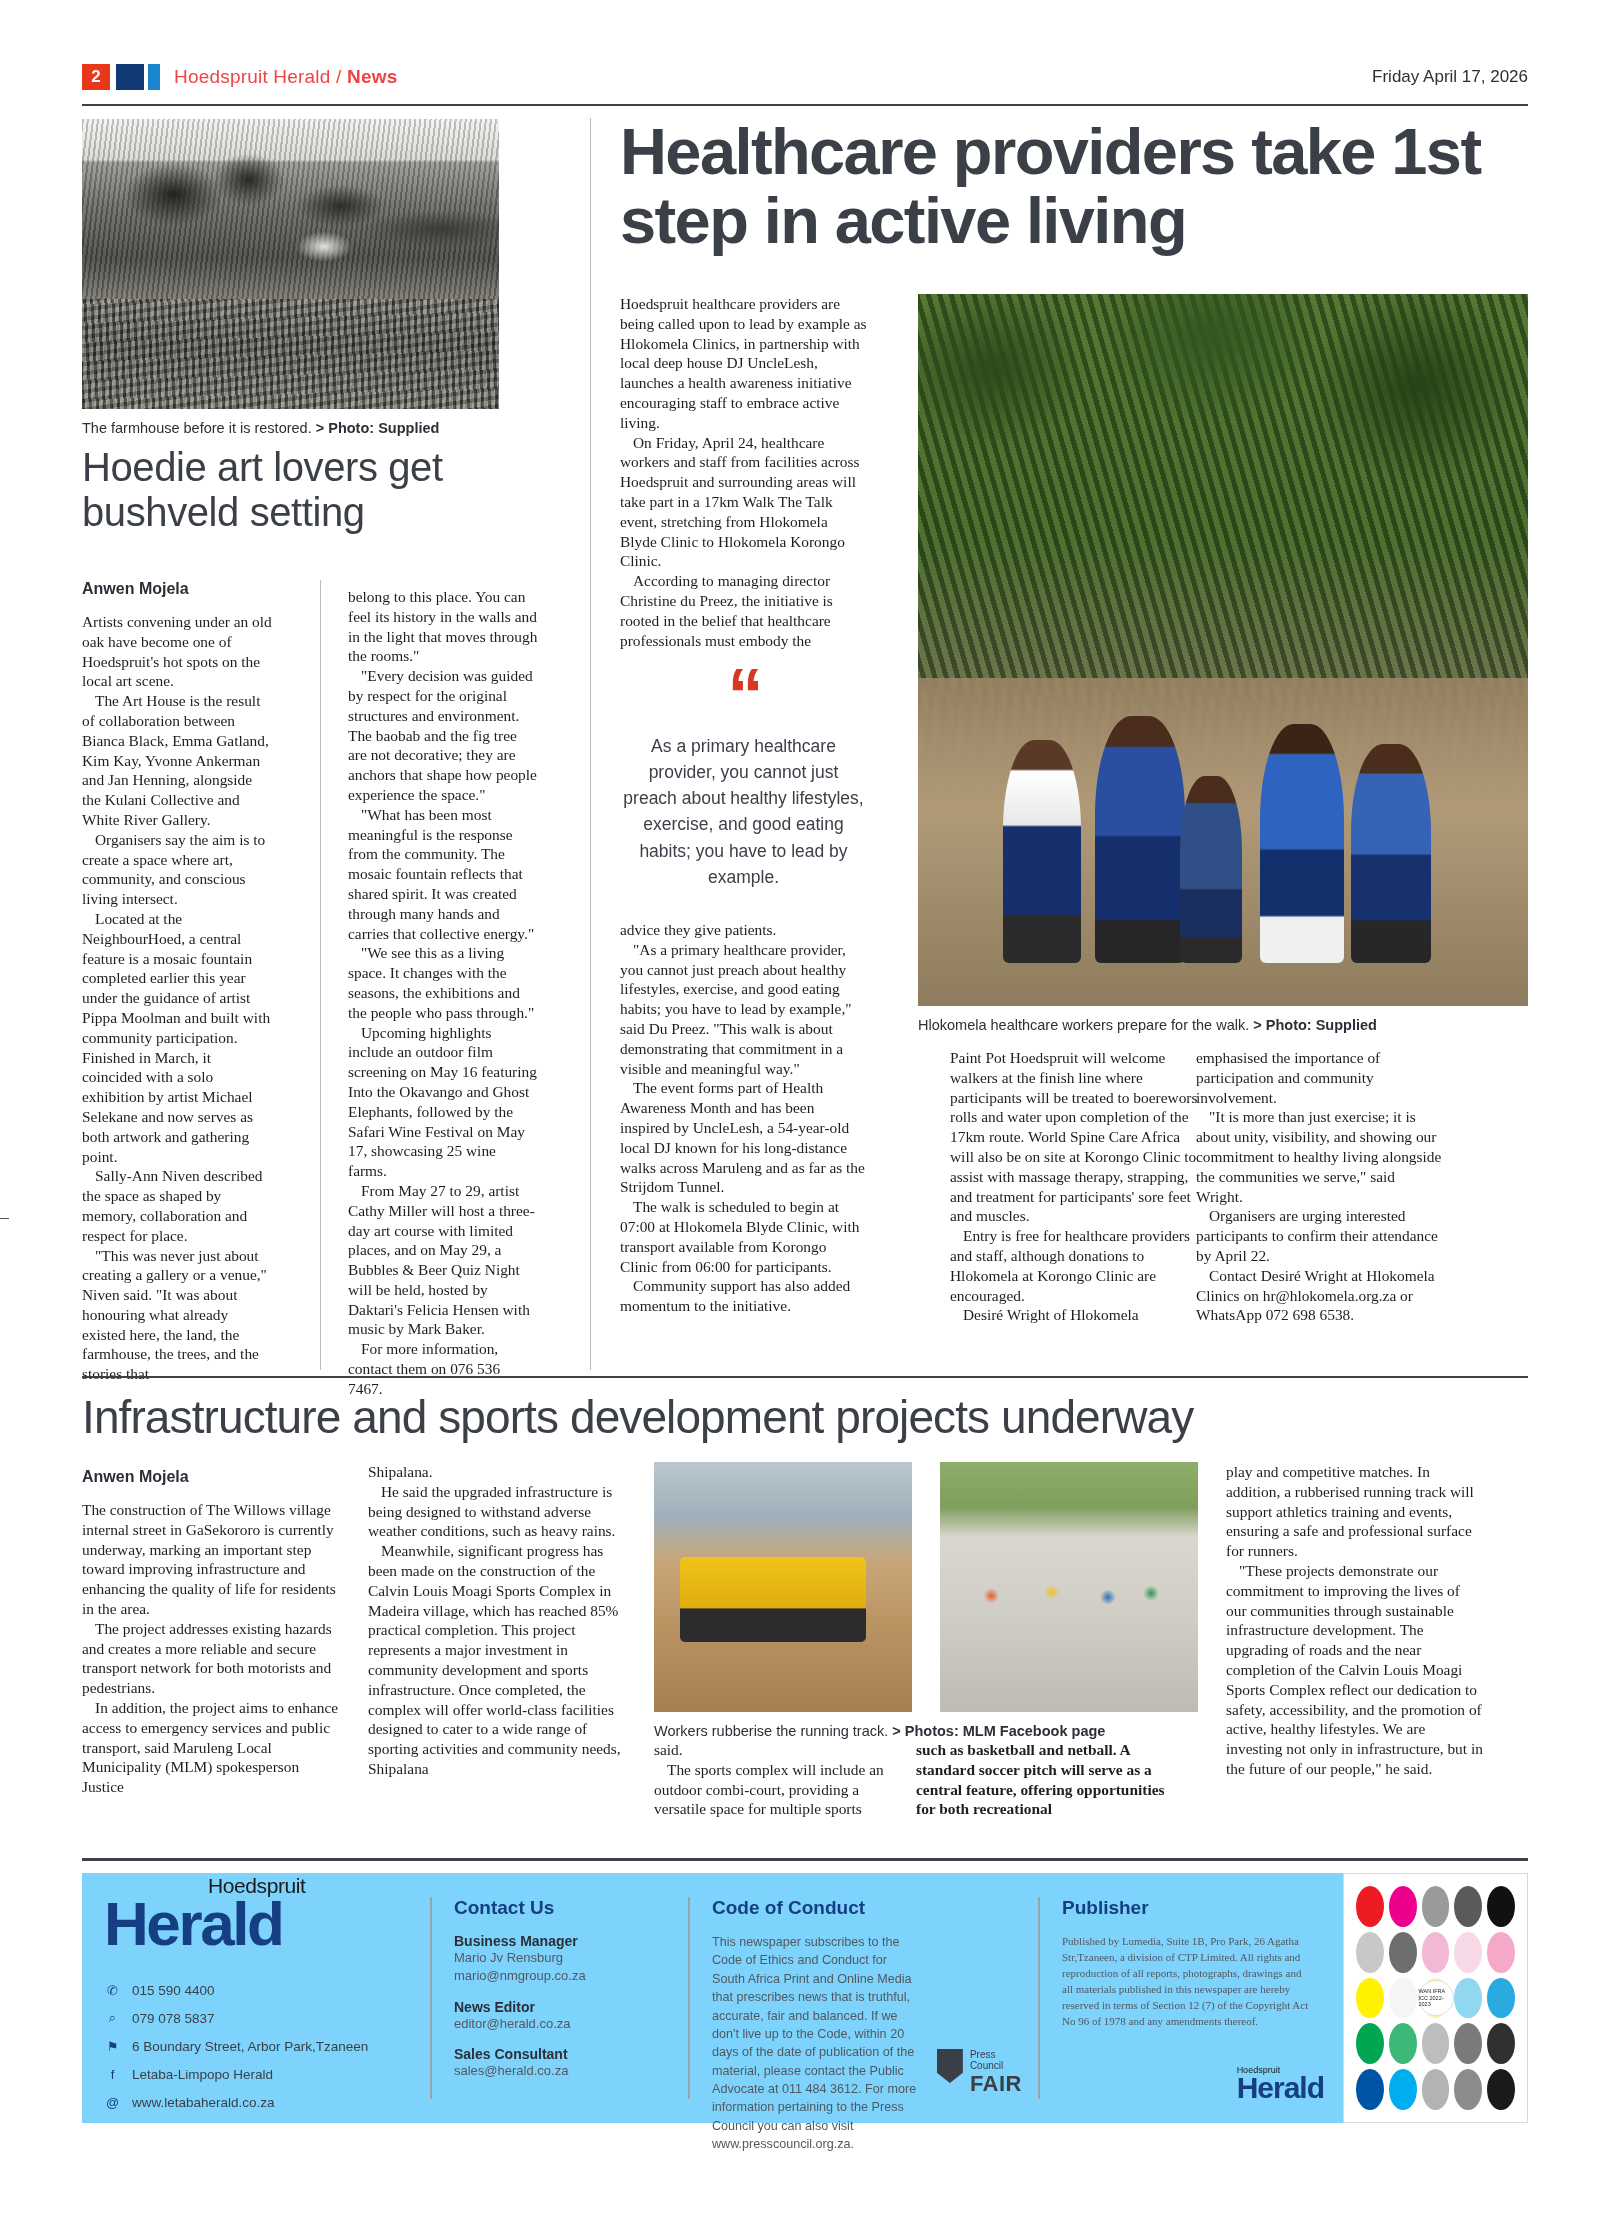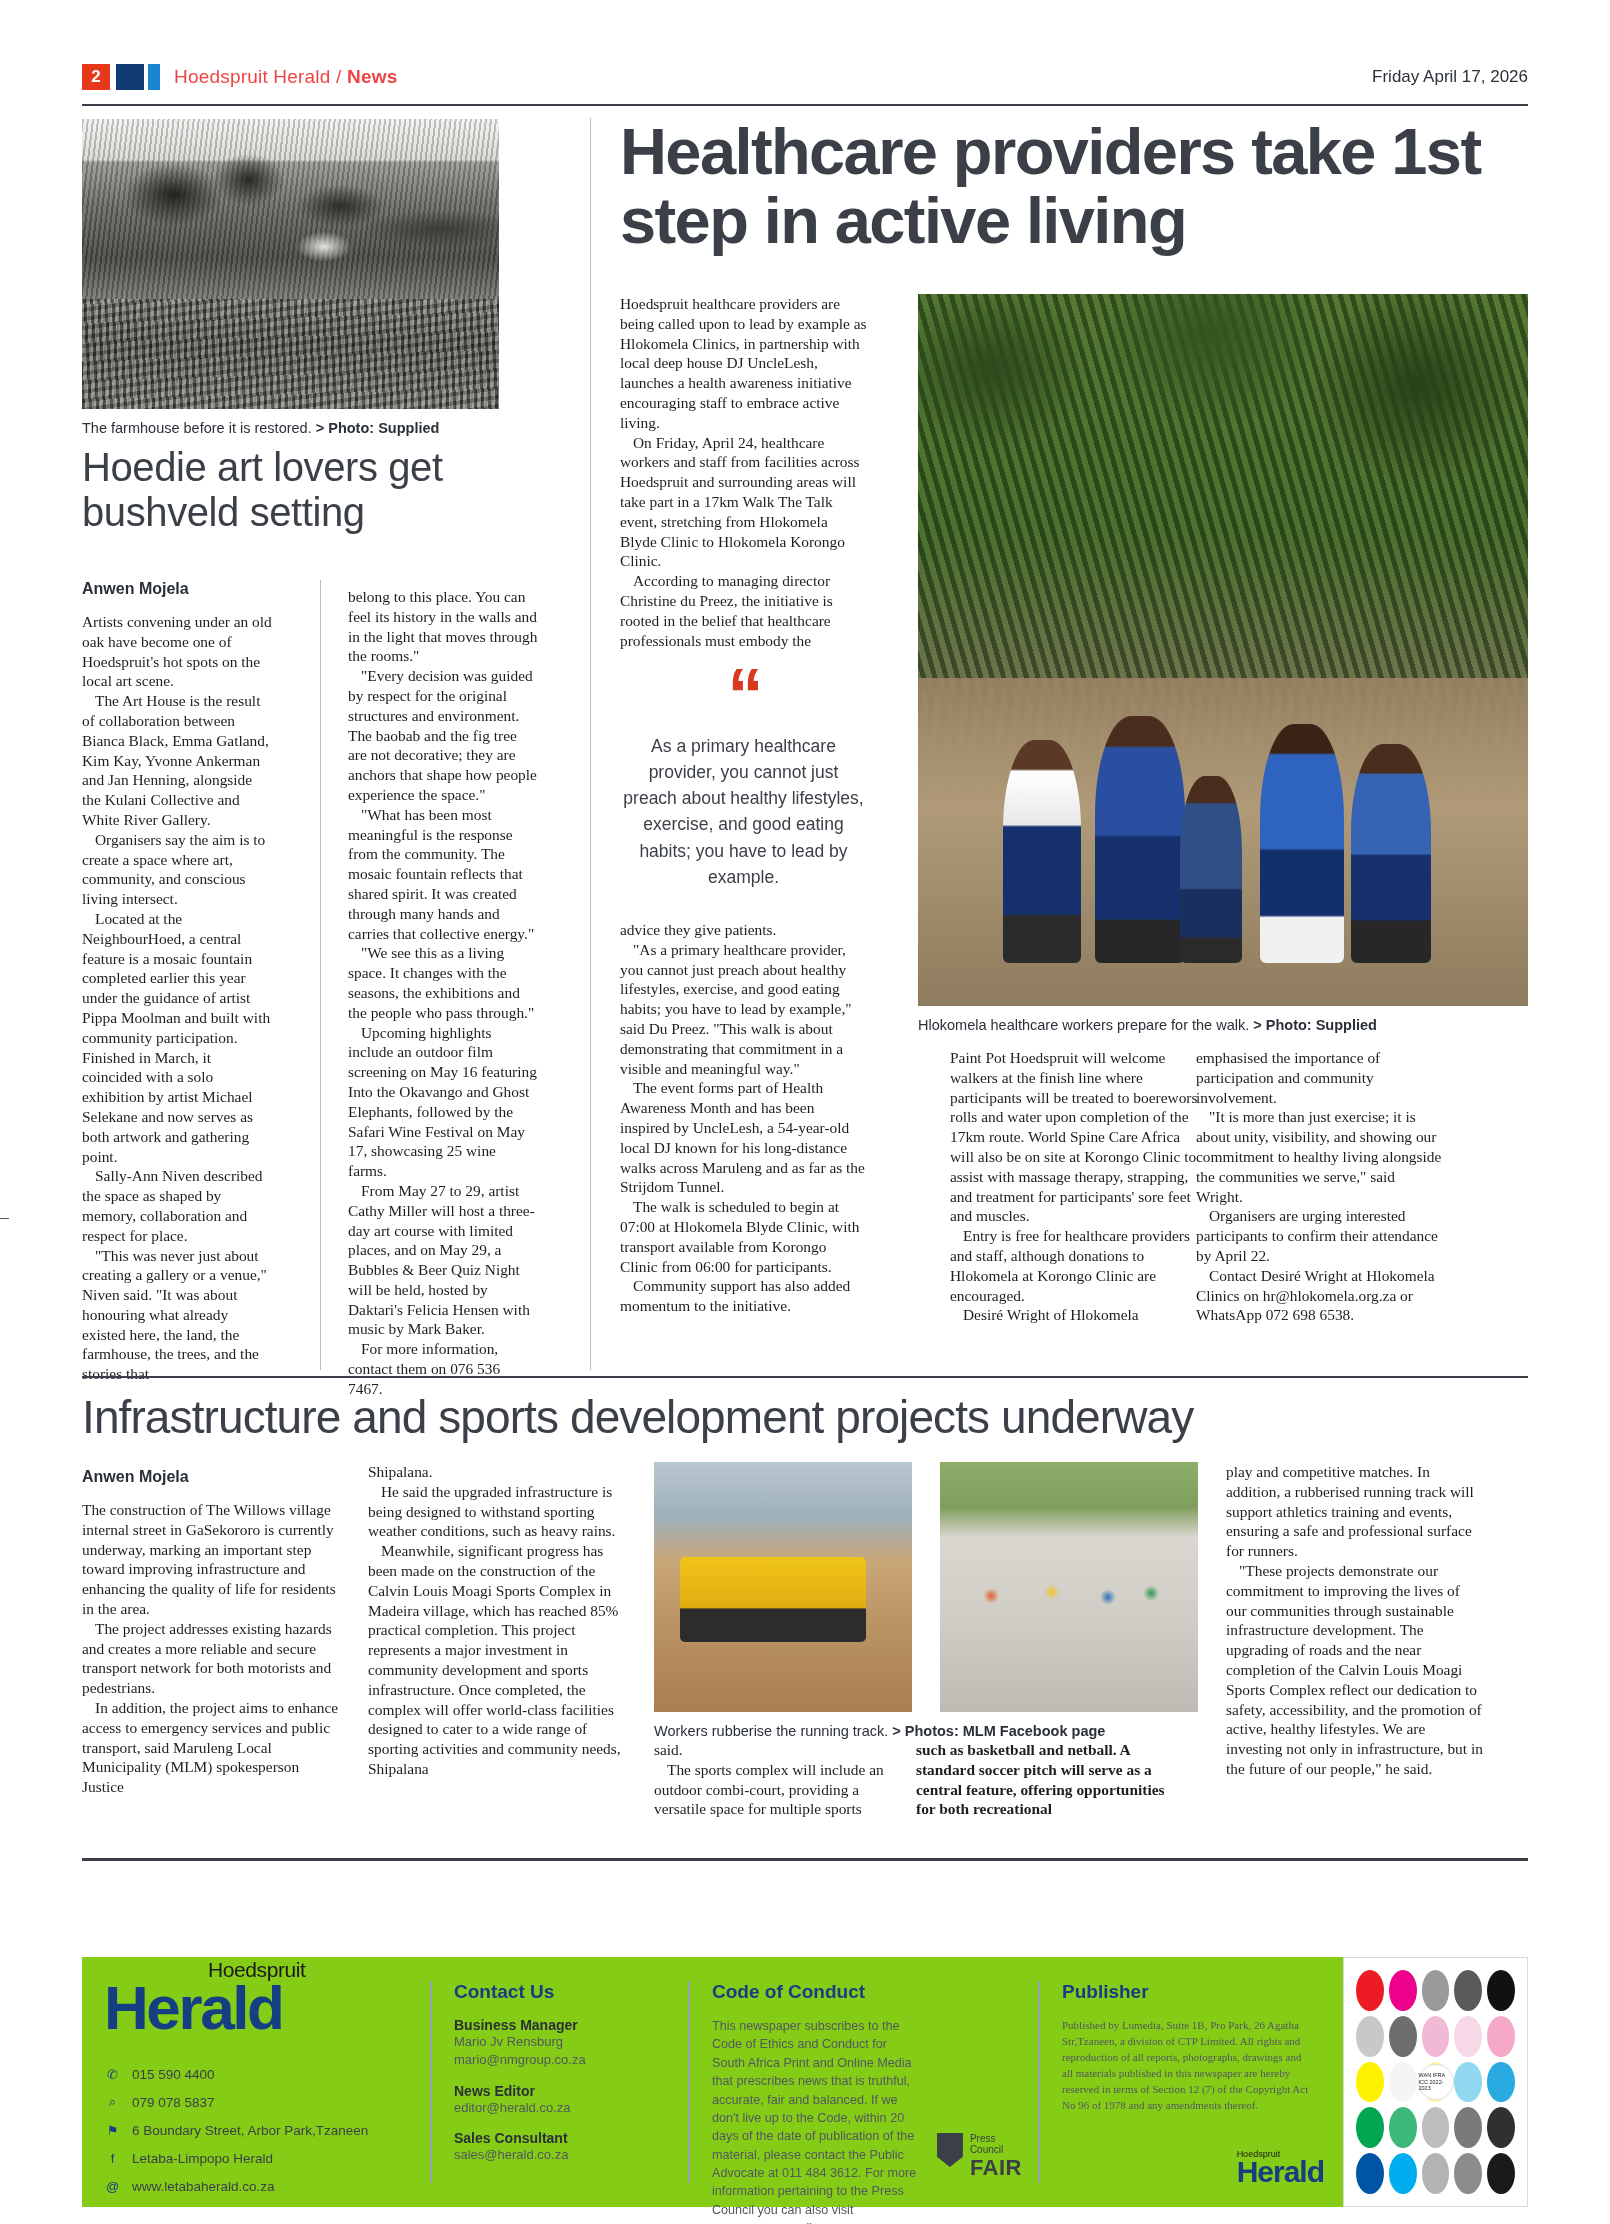--- a/index.html
+++ b/index.html
@@ -182,22 +182,22 @@
       radial-gradient(circle 13px at 14% 52%, #e2612b 0%, transparent 60%),
       radial-gradient(circle 13px at 42% 46%, #f2c22a 0%, transparent 60%),
       radial-gradient(circle 13px at 68% 54%, #2d6fb8 0%, transparent 60%),
       radial-gradient(circle 13px at 88% 48%, #2a9a4d 0%, transparent 60%);
   }
   .cap-track { position:absolute; left:654px; top:1722px; width:544px; }
 
   
   .footer-rule { position:absolute; left:82px; top:1858px; width:1446px; height:3px; background:#3b3f47; }
   .footer {
-    position:absolute; left:82px; top:1957px; width:1446px; height:250px;
-    background:#84cc16;
+    position:absolute; left:82px; top:1873px; width:1446px; height:250px;
+    background:#7dd3fc;
   }
   .footer-inner { position:relative; width:100%; height:100%; display:flex; }
   .fcol { position:relative; padding:24px 22px; }
   .fcol.brandcol { width:350px; }
   .fcol.contactcol { width:258px; }
   .fcol.codecol { width:350px; }
   .fcol.pubcol { width:300px; }
   .fsep { position:absolute; top:24px; bottom:24px; width:2px; background:#9aa3ae; }
 
   .logo-herald {
@@ -358,21 +358,21 @@
   <div class="hl-infra">Infrastructure and sports development projects underway</div>
   <div class="byline by-infra">Anwen Mojela</div>
 
   <div class="bodycol col-g">
     <p class="first">The construction of The Willows village internal street in GaSekororo is currently underway, marking an important step toward improving infrastructure and enhancing the quality of life for residents in the area.</p>
     <p>The project addresses existing hazards and creates a more reliable and secure transport network for both motorists and pedestrians.</p>
     <p>In addition, the project aims to enhance access to emergency services and public transport, said Maruleng Local Municipality (MLM) spokesperson Justice</p>
   </div>
   <div class="bodycol col-h">
     <p class="first">Shipalana.</p>
-    <p>He said the upgraded infrastructure is being designed to withstand sporting weather conditions, such as heavy rains.</p>
+    <p>He said the upgraded infrastructure is being designed to withstand adverse weather conditions, such as heavy rains.</p>
     <p>Meanwhile, significant progress has been made on the construction of the Calvin Louis Moagi Sports Complex in Madeira village, which has reached 85% practical completion. This project represents a major investment in community development and sports infrastructure. Once completed, the complex will offer world-class facilities designed to cater to a wide range of sporting activities and community needs, Shipalana</p>
   </div>
 
   <div class="photo-grader"></div>
   <div class="photo-track"></div>
   <div class="caption cap-track">
     <span>Workers rubberise the running track. </span><b>&gt; Photos: MLM Facebook page</b>
   </div>
 
   <div class="bodycol col-i">

